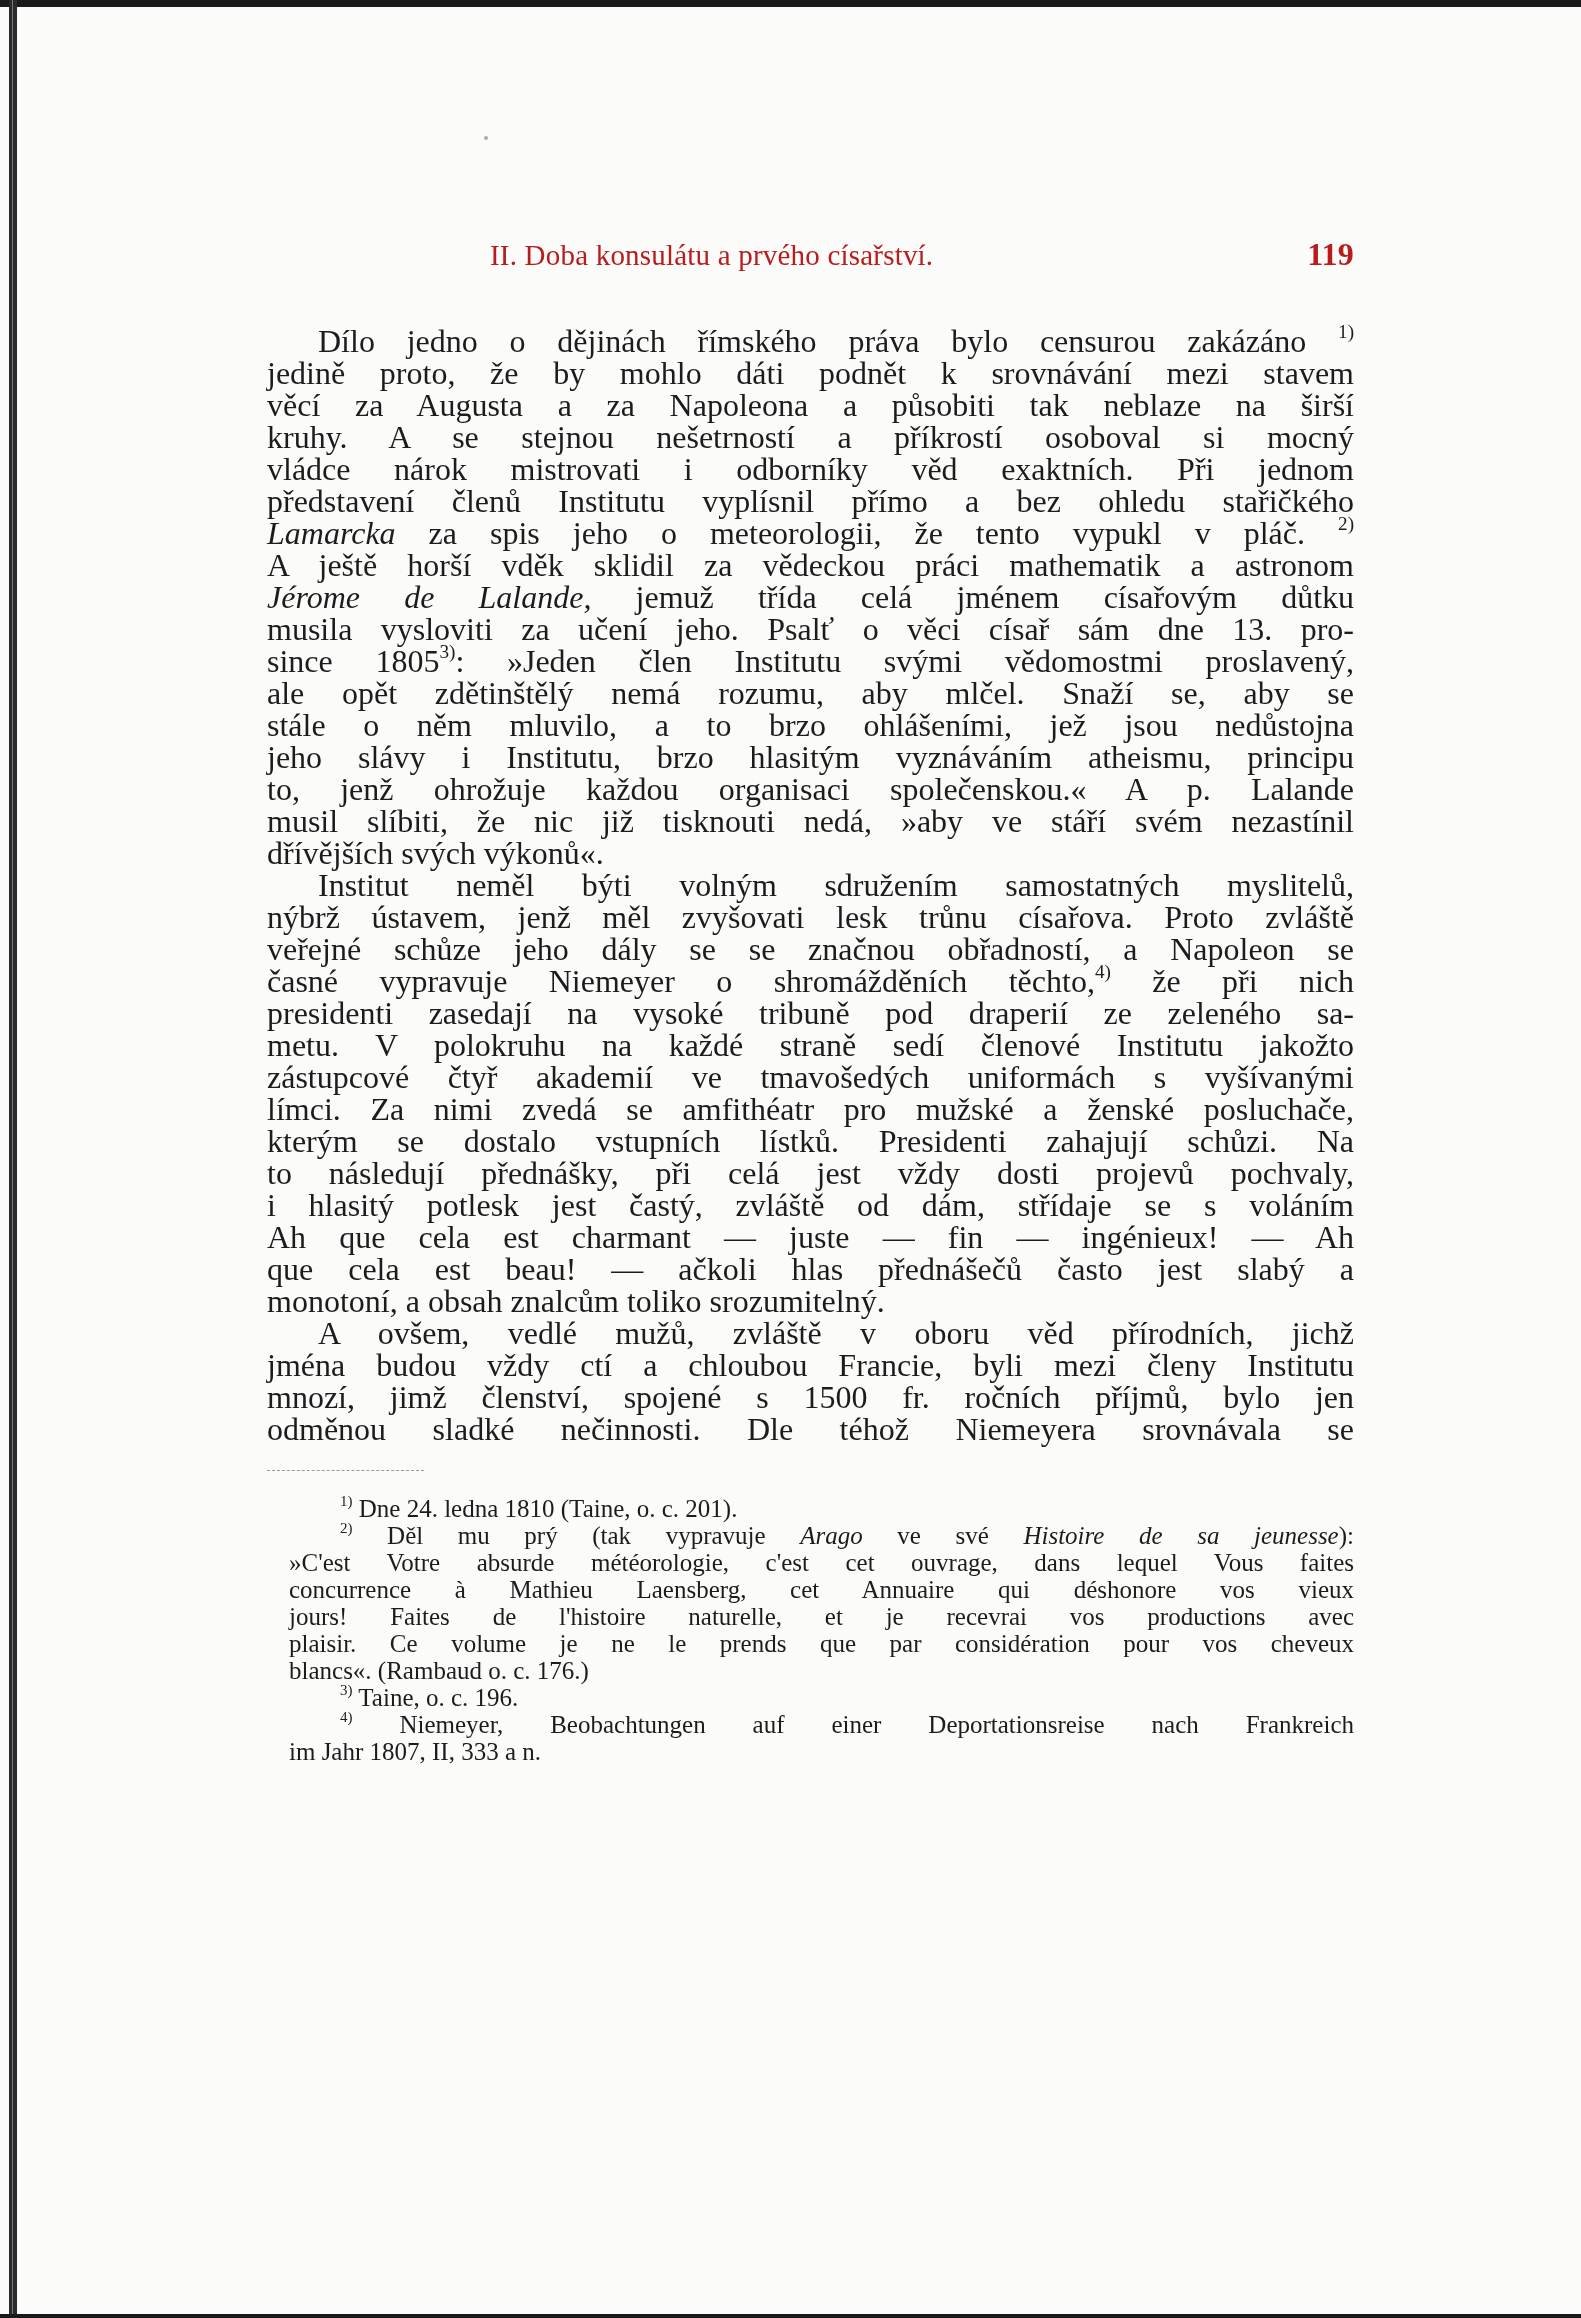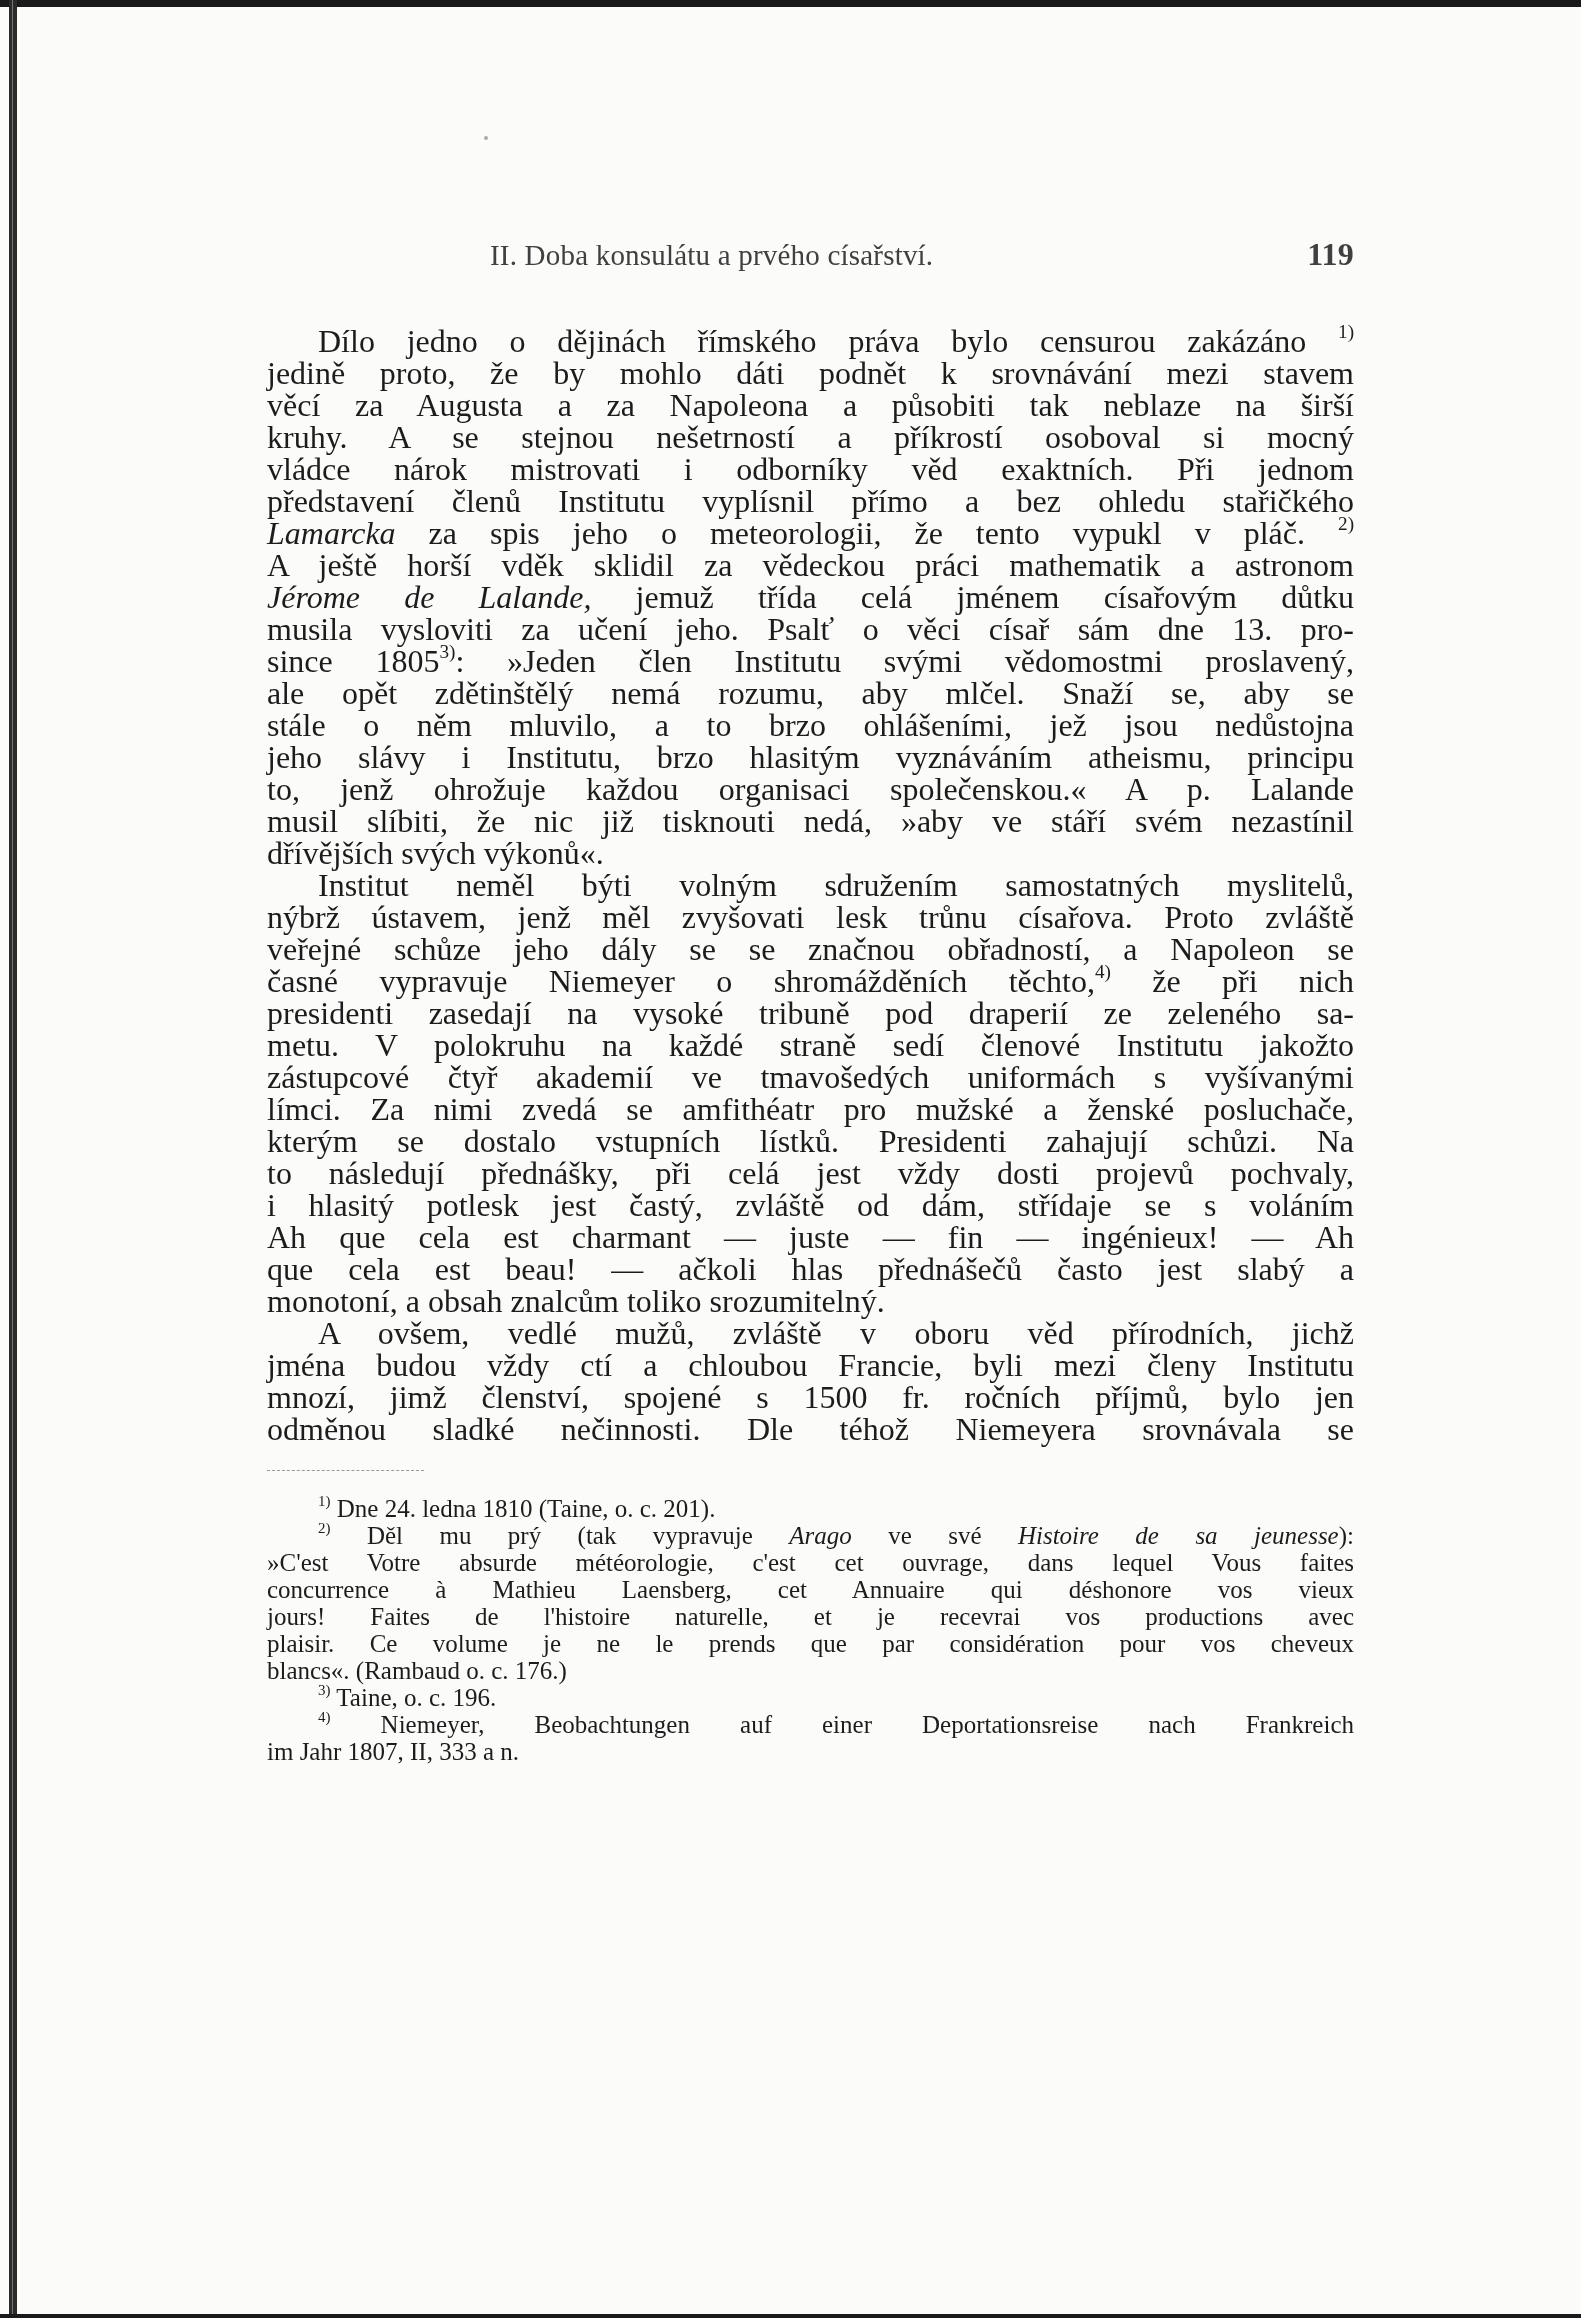--- a/index.html
+++ b/index.html
@@ -27,21 +27,21 @@
     position: absolute; left: 484px; top: 136px; width: 4.4px; height: 4.4px;
     border-radius: 50%; background: #aaa;
   }
   .page {
     position: absolute; left: 267px; top: 236px; width: 1087px;
   }
   .running-head {
     display: flex; justify-content: space-between; align-items: baseline;
     font-size: 29px; letter-spacing: 0.2px;
     padding-left: 223px;
-    color: #404040;
+    color: #b91c1c;
     height: 42px;
   }
   .running-head .page-number { font-weight: bold; font-size: 32px; }
   .body-text {
     margin-top: 47px;
     font-size: 32px;
     line-height: 32px;
     text-align: justify;
     hyphens: manual;
   }
@@ -52,21 +52,21 @@
   i { font-style: italic; }
   .fn-sep {
     margin-top: 24.5px; width: 157px; height: 0;
     border-top: 1.7px dashed #999;
   }
   .footnotes {
     margin-top: 24.5px;
     font-size: 25px;
     line-height: 27px;
   }
-  .footnotes .line { display: block; text-align: justify; text-align-last: justify; white-space: nowrap; }
+  .footnotes .line { display: block; text-align: justify; text-align-last: justify; white-space: nowrap; margin-left: 22px; }
   .footnotes .line.last { text-align-last: left; }
   .footnotes .line.indent { padding-left: 51px; }
 </style>
 </head>
 <body>
 
 <div class="top-strip"></div>
 <div class="binding-edge"></div>
 <div class="bottom-strip"></div>
 <div class="speck"></div>

